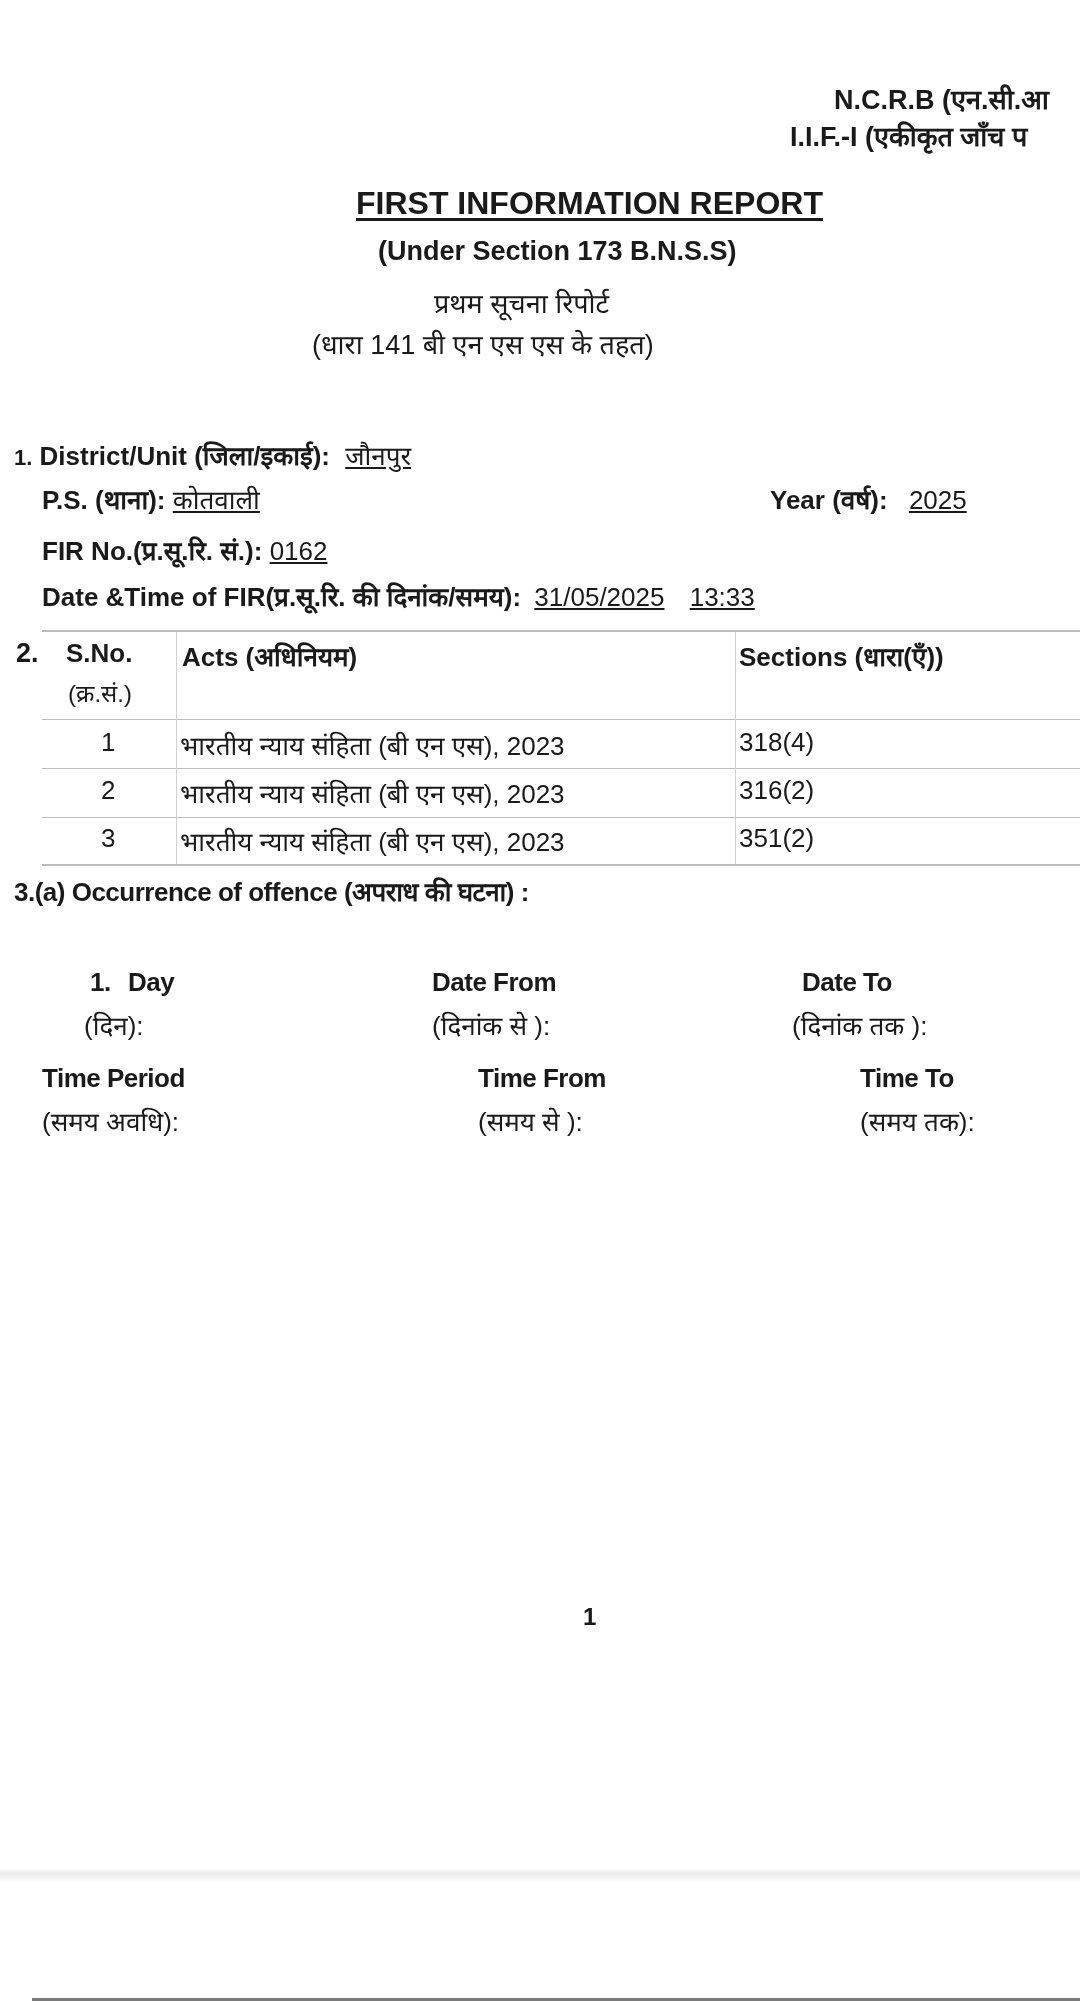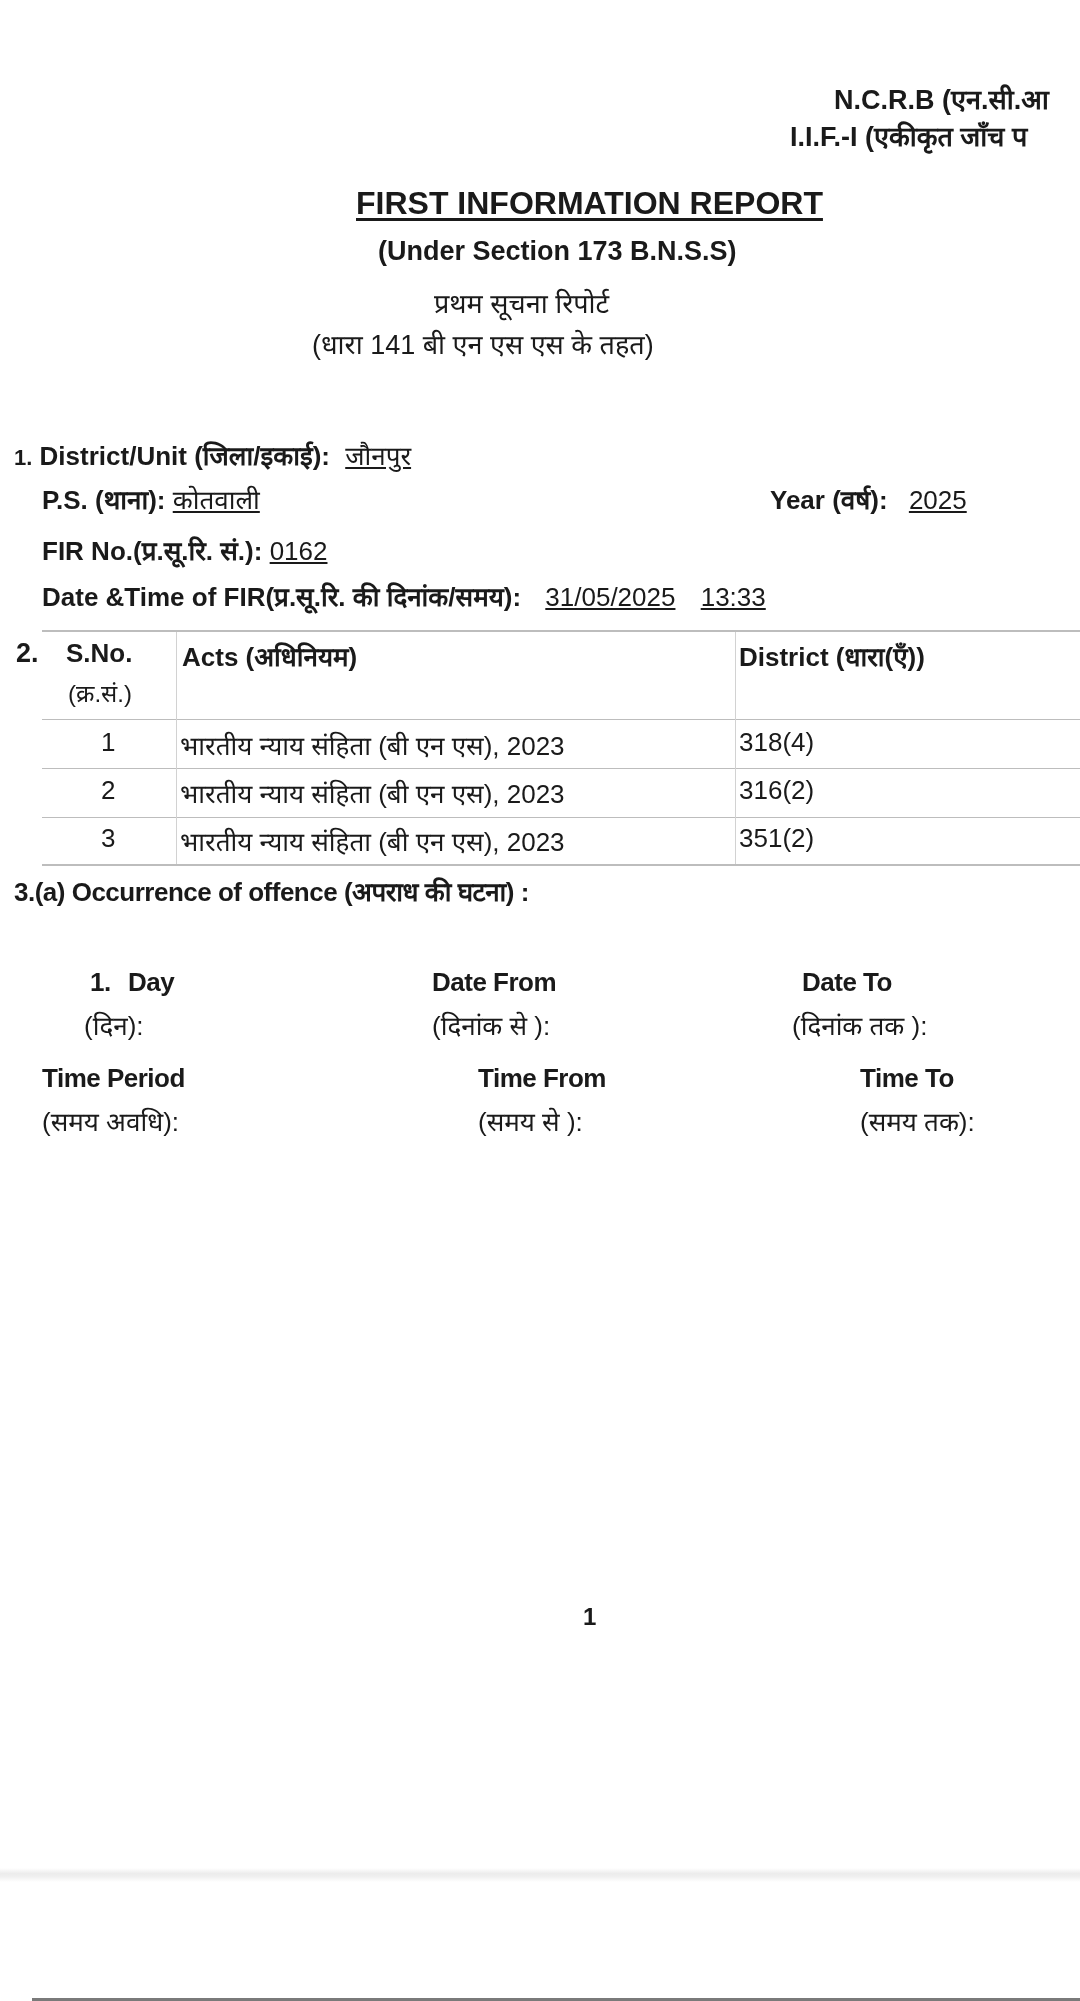--- a/index.html
+++ b/index.html
@@ -55,39 +55,39 @@
 <div class="abs fld" style="left:770px; top:481px;">
   <span class="lbl">Year (वर्ष):</span>
   <span class="val" style="margin-left:14px;">2025</span>
 </div>
 <div class="abs fld" style="left:42px; top:532px;">
   <span class="lbl">FIR No.(प्र.सू.रि. सं.):</span>
   <span class="val">0162</span>
 </div>
 <div class="abs fld" style="left:42px; top:578px;">
   <span class="lbl">Date &amp;Time of FIR(प्र.सू.रि. की दिनांक/समय):</span>
-  <span class="val" style="margin-left:17px;">31/05/2025</span>
+  <span class="val" style="margin-left:6px;">31/05/2025</span>
   <span class="val" style="margin-left:18px;">13:33</span>
 </div>
 
 <div class="tbl-lines">
   <div class="h" style="top:630px;"></div>
   <div class="h" style="top:719px; height:1px;"></div>
   <div class="h" style="top:768px; height:1px;"></div>
   <div class="h" style="top:817px; height:1px;"></div>
   <div class="h" style="top:864px;"></div>
   <div class="v" style="left:176px; top:632px; height:232px;"></div>
   <div class="v" style="left:735px; top:632px; height:232px;"></div>
 </div>
 
 <div class="cell b" style="left:16px; top:638px; font-size:27px;">2.</div>
 <div class="cell b" style="left:66px; top:638px;">S.No.</div>
 <div class="cell" style="left:68px; top:676px; font-size:24px;">(क्र.सं.)</div>
 <div class="cell b" style="left:182px; top:638px;">Acts (अधिनियम)</div>
-<div class="cell b" style="left:739px; top:638px;">District (धारा(एँ))</div>
+<div class="cell b" style="left:739px; top:638px;">Sections (धारा(एँ))</div>
 
 <div class="cell" style="left:101px; top:727px;">1</div>
 <div class="cell" style="left:180px; top:727px;">भारतीय न्याय संहिता (बी एन एस), 2023</div>
 <div class="cell" style="left:739px; top:727px;">318(4)</div>
 
 <div class="cell" style="left:101px; top:775px;">2</div>
 <div class="cell" style="left:180px; top:775px;">भारतीय न्याय संहिता (बी एन एस), 2023</div>
 <div class="cell" style="left:739px; top:775px;">316(2)</div>
 
 <div class="cell" style="left:101px; top:823px;">3</div>

